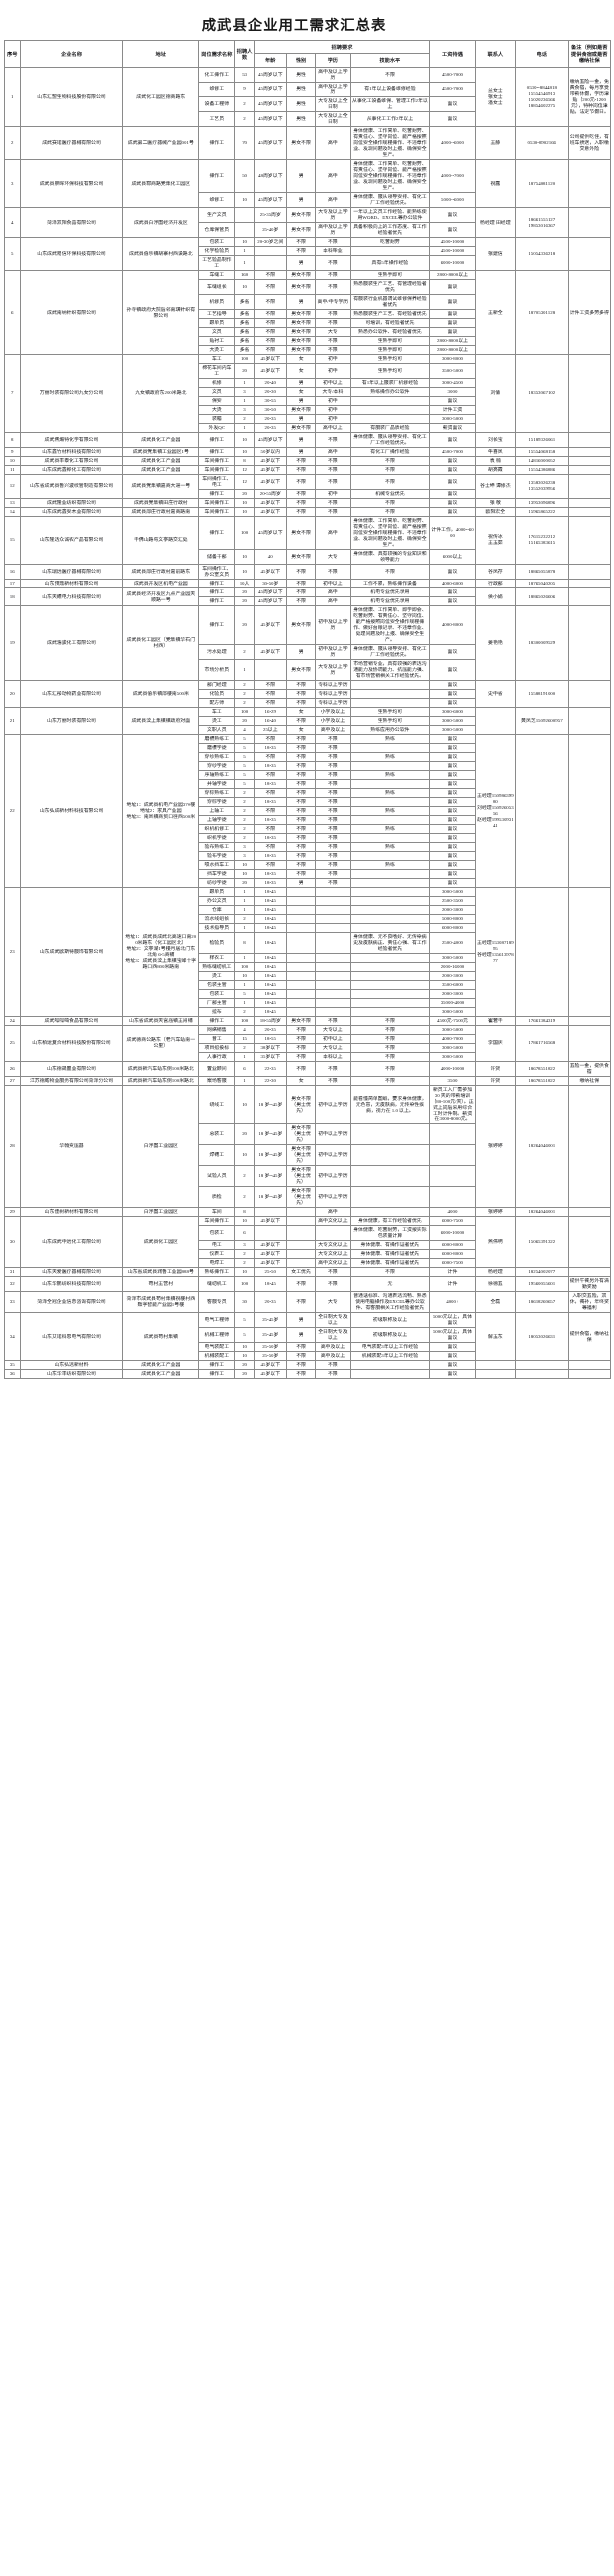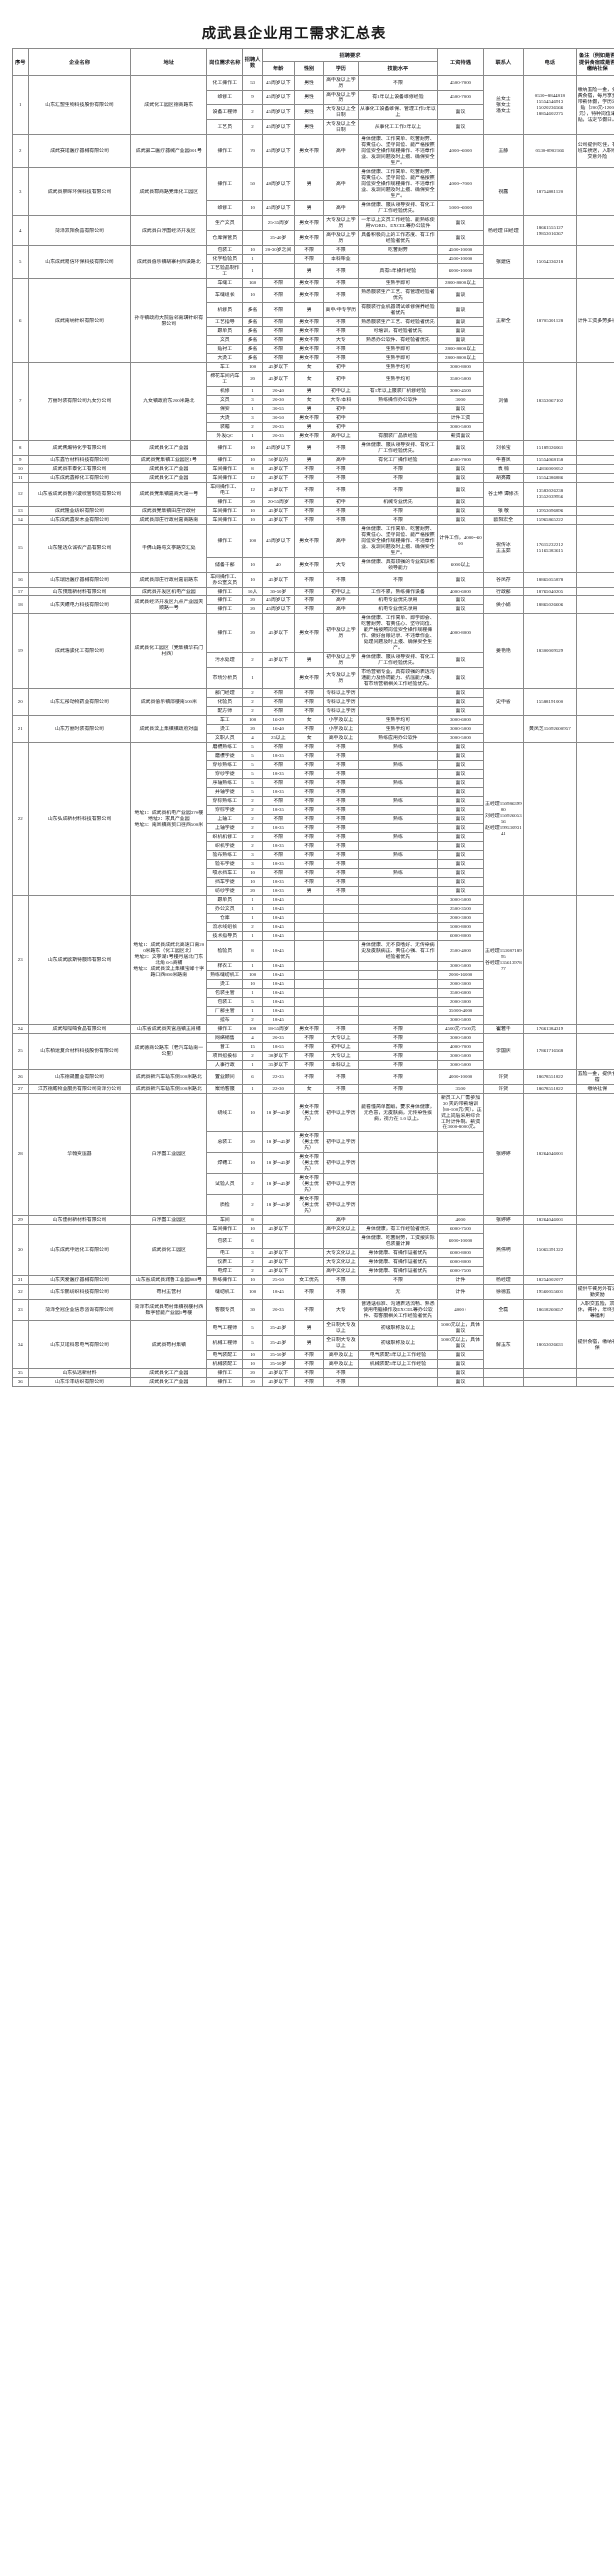--- a/index.html
+++ b/index.html
@@ -3,21 +3,21 @@
 <meta charset="utf-8">
 <title>成武县企业用工需求汇总表</title>
 <style>
   html,body{margin:0;padding:0;background:#ffffff;}
   body{
     font-family:"Liberation Serif","DejaVu Serif",serif;
     width:614px;
     color:#1a1a1a;
     -webkit-font-smoothing:none;
   }
-  #sheet{width:588px;min-height:2576px;position:relative;padding:12px;box-sizing:border-box;}
+  #sheet{width:588px;min-height:2576px;position:relative;padding:4px;box-sizing:border-box;}
   .doc-title{
     text-align:center;
     font-size:14.4px;
     font-weight:bold;
     letter-spacing:1px;
     padding:8.6px 0 6.7px 0;
     font-family:"Liberation Serif","DejaVu Serif",serif;
   }
   table.grid{
     border-collapse:collapse;

